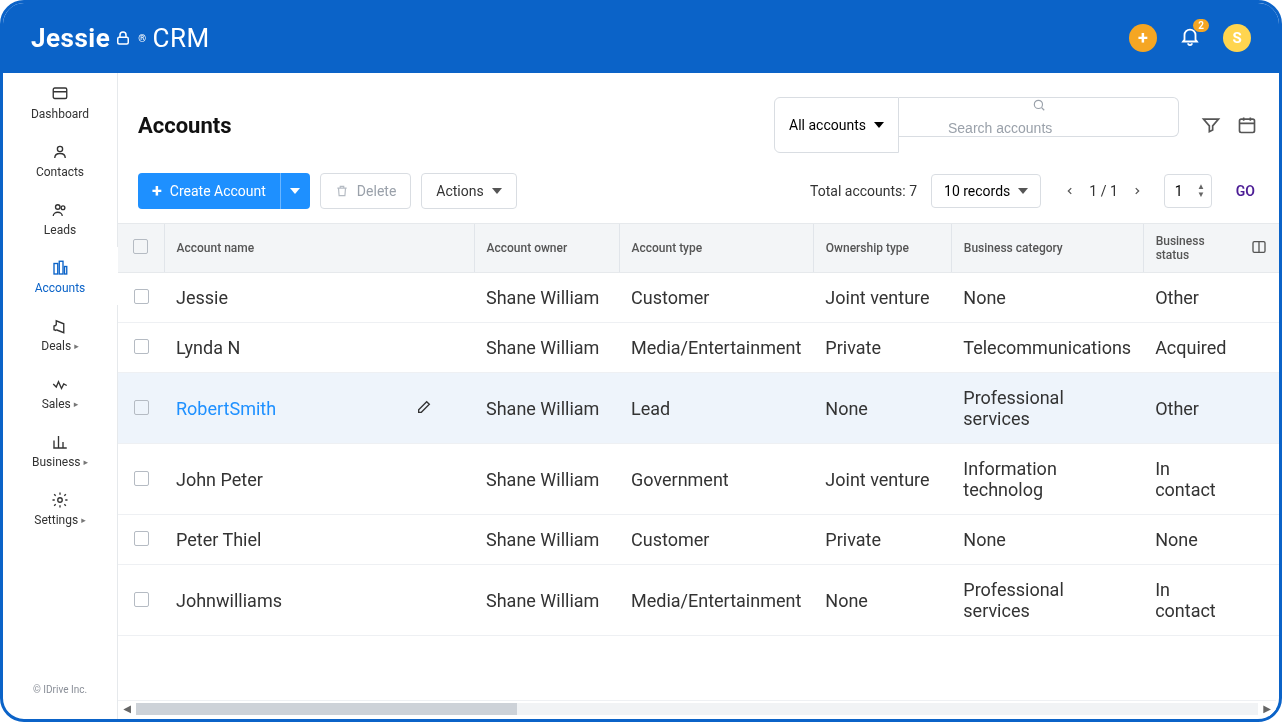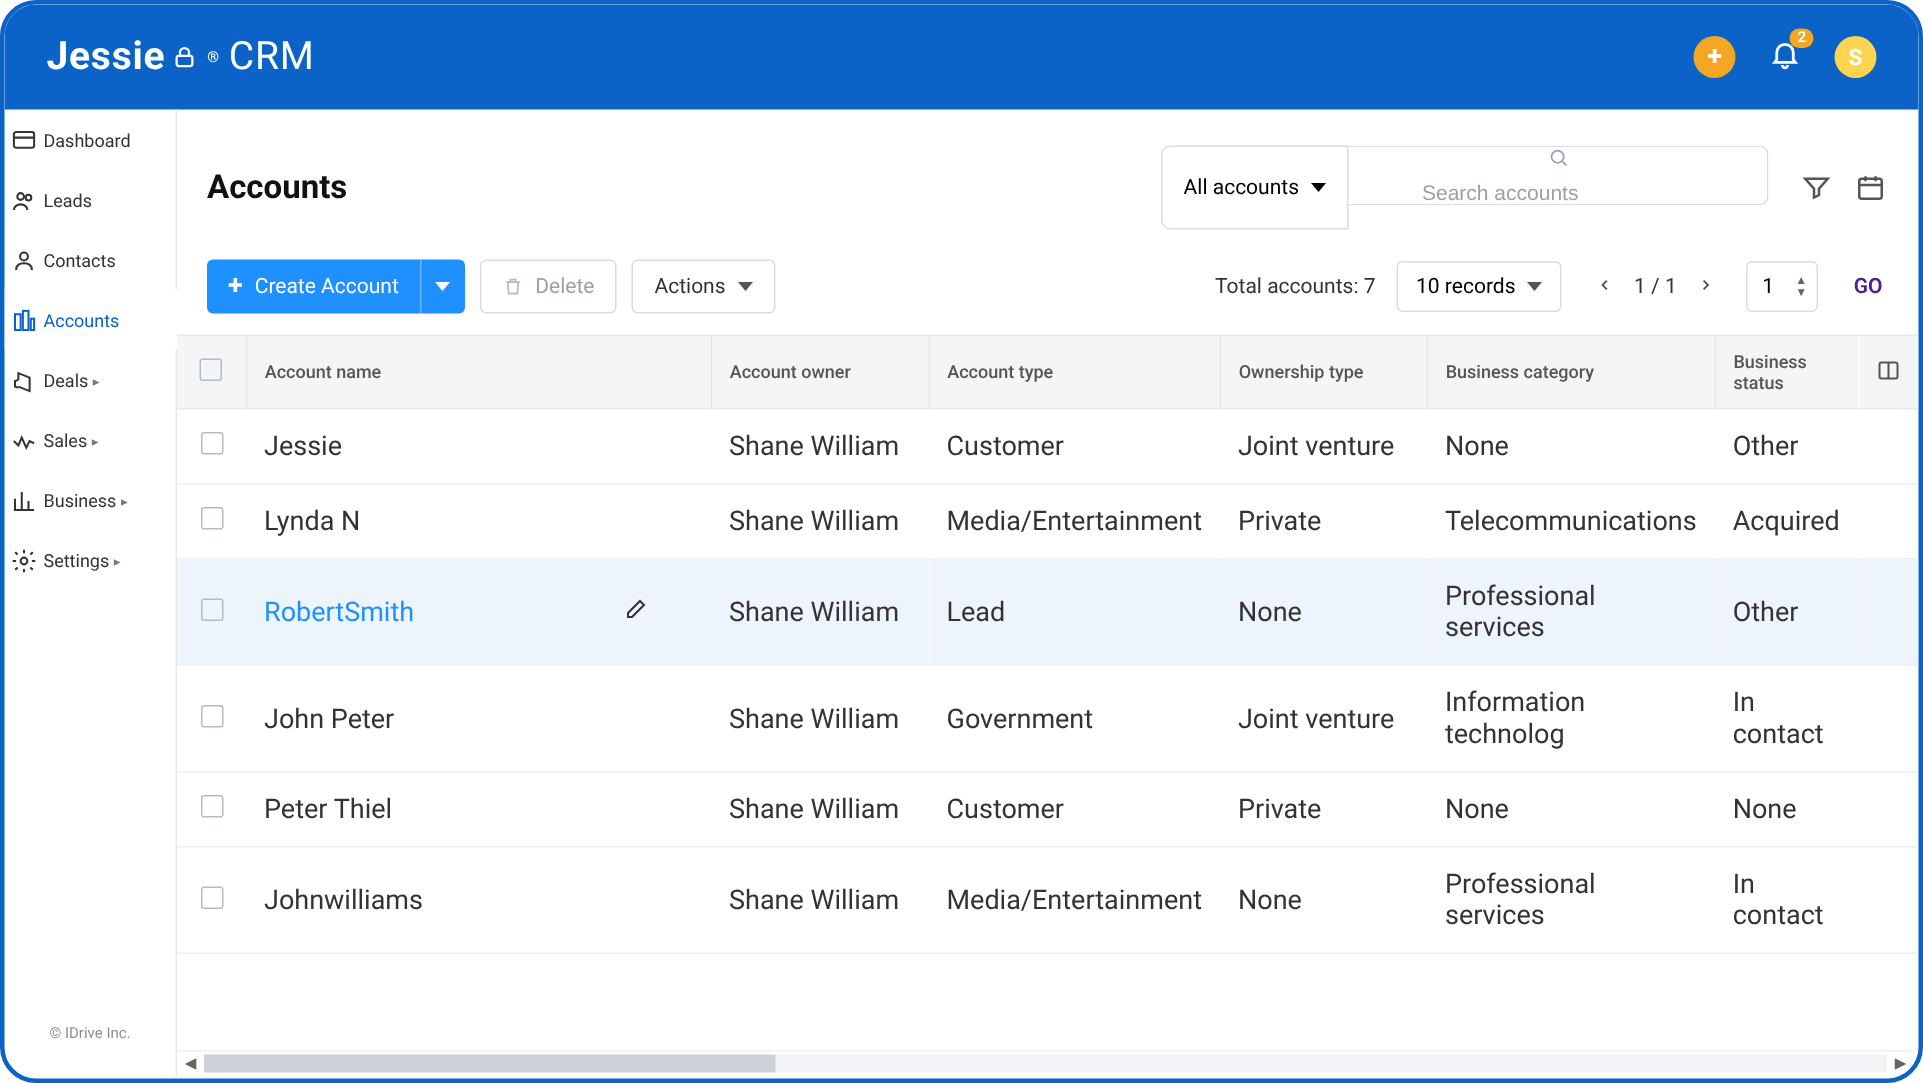--- a/index.html
+++ b/index.html
@@ -14,21 +14,21 @@
 .topbar-right { display: flex; align-items: center; gap: 22px; }
 .add-btn { width: 28px; height: 28px; border-radius: 50%; background: #f5a623; display: flex; align-items: center; justify-content: center; color: #fff; }
 .bell-wrap { position: relative; color: #fff; }
 .bell-badge { position: absolute; top: -6px; right: -8px; background: #f5a623; color: #fff; font-size: 10px; border-radius: 8px; padding: 1px 5px; font-weight: 600; }
 .avatar { width: 28px; height: 28px; border-radius: 50%; background: #ffd54f; color: #fff; font-weight: 700; display: flex; align-items: center; justify-content: center; font-size: 15px; }
 
 
 .body { display: flex; height: calc(722px - 70px - 6px); }
 .sidebar { width: 115px; border-right: 1px solid #e6e9ec; display: flex; flex-direction: column; }
 .side-items { flex: 1; }
-.side-item { display: flex; align-items: center; gap: 4px; padding: 12px 4px 10px; font-size: 12px; color: #333; cursor: pointer; position: relative; }
+.side-item { display: flex; flex-direction: column; align-items: center; gap: 4px; padding: 12px 4px 10px; font-size: 12px; color: #333; cursor: pointer; position: relative; }
 .side-item.active { color: #0b63c8; background: #fff; }
 .side-item.active::after { content: ""; position: absolute; right: -1px; top: 0; bottom: 0; width: 2px; background: #fff; }
 .side-caret { font-size: 9px; color: #777; margin-left: 2px; }
 .side-label { display: flex; align-items: center; gap: 1px; }
 .side-icon { width: 18px; height: 18px; display: flex; align-items: center; justify-content: center; }
 .copyright { font-size: 10px; color: #8a8f98; text-align: center; padding: 8px 4px 24px; }
 
 
 .main { flex: 1; display: flex; flex-direction: column; overflow: hidden; }
 .page-header { display: flex; align-items: center; padding: 24px 20px 18px 20px; gap: 12px; }
@@ -122,38 +122,38 @@
                 <path d="M3 9h18"></path>
               </svg>
             </div>
             <div class="side-label">
               <span>Dashboard</span>
             </div>
           </div>
           <div class="side-item">
             <div class="side-icon">
               <svg width="18" height="18" viewBox="0 0 24 24" fill="none" stroke="currentColor" stroke-width="1.8">
+                <circle cx="12" cy="8" r="3.5"></circle>
+                <path d="M5 20c0-4 3-6 7-6s7 2 7 6"></path>
+              </svg>
+            </div>
+            <div class="side-label">
+              <span>Contacts</span>
+            </div>
+          </div>
+          <div class="side-item">
+            <div class="side-icon">
+              <svg width="18" height="18" viewBox="0 0 24 24" fill="none" stroke="currentColor" stroke-width="1.8">
                 <circle cx="9" cy="8" r="3"></circle>
                 <circle cx="16" cy="9" r="2.5"></circle>
                 <path d="M3 20c0-3 3-5 6-5s6 2 6 5"></path>
               </svg>
             </div>
             <div class="side-label">
               <span>Leads</span>
-            </div>
-          </div>
-          <div class="side-item">
-            <div class="side-icon">
-              <svg width="18" height="18" viewBox="0 0 24 24" fill="none" stroke="currentColor" stroke-width="1.8">
-                <circle cx="12" cy="8" r="3.5"></circle>
-                <path d="M5 20c0-4 3-6 7-6s7 2 7 6"></path>
-              </svg>
-            </div>
-            <div class="side-label">
-              <span>Contacts</span>
             </div>
           </div>
           <div class="side-item active">
             <div class="side-icon">
               <svg width="18" height="18" viewBox="0 0 24 24" fill="none" stroke="currentColor" stroke-width="1.8">
                 <rect x="4" y="6" width="5" height="14"></rect>
                 <rect x="11" y="3" width="5" height="17"></rect>
                 <rect x="18" y="10" width="3" height="10"></rect>
               </svg>
             </div>

